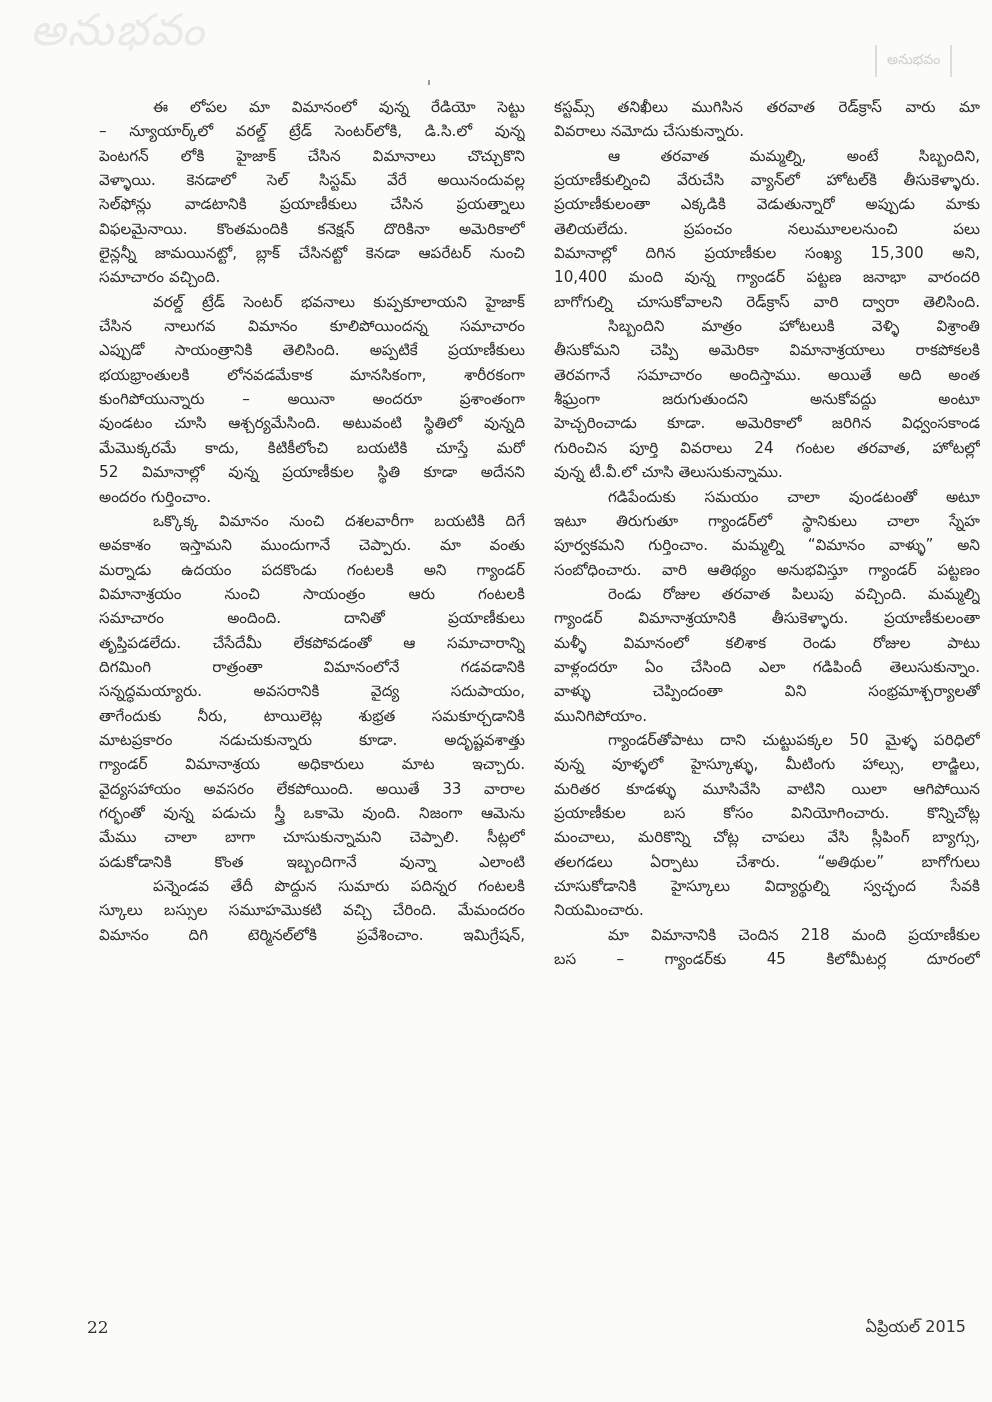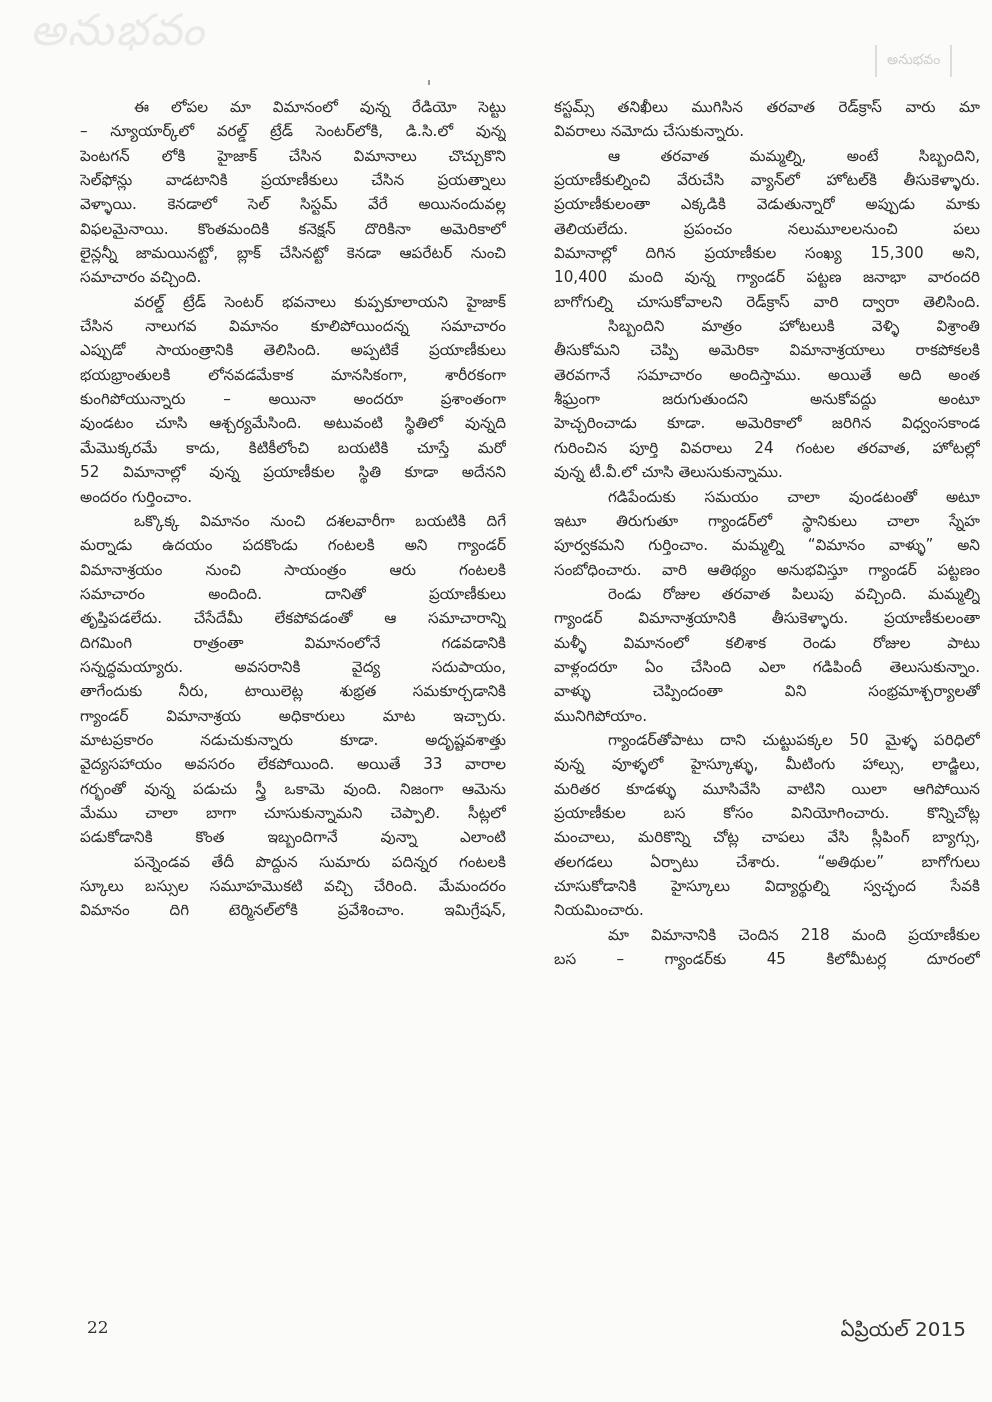--- a/index.html
+++ b/index.html
@@ -16,69 +16,70 @@
     position: absolute; left: 875px; top: 45px; height: 32px;
     padding: 0 10px; display: flex; align-items: center;
     border-left: 2px solid #dcdcdc; border-right: 2px solid #dcdcdc;
     font-size: 14px; color: #cfcfcf;
   }
   .dot-mark { position: absolute; left: 428px; top: 80px; width: 2px; height: 5px; background: #999; }
   .column {
     position: absolute; top: 95px; width: 426px;
     font-size: 15.2px; line-height: 24.35px; text-align: justify; text-align-last: justify;
   }
-  .col-left { left: 80px; }
+  .col-left { left: 99px; }
   .col-right { left: 554px; }
   .line { display: block; white-space: nowrap; overflow: hidden; height: 24.35px; }
   .line.last { text-align-last: left; }
   .line.indent { padding-left: 54px; }
   .footer-page {
     position: absolute; left: 87px; top: 1317px; font-family: "DejaVu Serif", serif; font-size: 17px; color: #333; text-align: right;
   }
   .footer-date {
-    position: absolute; right: 26px; top: 1317px; font-size: 20px; color: #333;
+    position: absolute; right: 26px; top: 1317px; font-size: 16px; color: #333;
   }
 </style>
 </head>
 <body>
 
 <div class="logo-watermark">అనుభవం</div>
 <div class="section-label">
   <span>అనుభవం</span>
 </div>
 <div class="dot-mark"></div>
 
 <div class="column col-left" id="col-left">
     <span class="line indent">ఈ లోపల మా విమానంలో వున్న రేడియో సెట్టు</span>
     <span class="line">– న్యూయార్క్‌లో వరల్డ్ ట్రేడ్ సెంటర్‌లోకి, డి.సి.లో వున్న</span>
     <span class="line">పెంటగన్ లోకి హైజాక్ చేసిన విమానాలు చొచ్చుకొని</span>
+    <span class="line">వెళ్ళాయి. కెనడాలో సెల్ సిస్టమ్ వేరే అయినందువల్ల</span>
     <span class="line">సెల్‌ఫోన్లు వాడటానికి ప్రయాణీకులు చేసిన ప్రయత్నాలు</span>
-    <span class="line">వెళ్ళాయి. కెనడాలో సెల్ సిస్టమ్ వేరే అయినందువల్ల</span>
     <span class="line">విఫలమైనాయి. కొంతమందికి కనెక్షన్ దొరికినా అమెరికాలో</span>
     <span class="line">లైన్లన్నీ జామయినట్టో, బ్లాక్ చేసినట్టో కెనడా ఆపరేటర్ నుంచి</span>
     <span class="line last">సమాచారం వచ్చింది.</span>
     <span class="line indent">వరల్డ్ ట్రేడ్ సెంటర్ భవనాలు కుప్పకూలాయని హైజాక్</span>
     <span class="line">చేసిన నాలుగవ విమానం కూలిపోయిందన్న సమాచారం</span>
     <span class="line">ఎప్పుడో సాయంత్రానికి తెలిసింది. అప్పటికే ప్రయాణీకులు</span>
     <span class="line">భయభ్రాంతులకి లోనవడమేకాక మానసికంగా, శారీరకంగా</span>
     <span class="line">కుంగిపోయున్నారు – అయినా అందరూ ప్రశాంతంగా</span>
     <span class="line">వుండటం చూసి ఆశ్చర్యమేసింది. అటువంటి స్థితిలో వున్నది</span>
     <span class="line">మేమొక్కరమే కాదు, కిటికీలోంచి బయటికి చూస్తే మరో</span>
     <span class="line">52 విమానాల్లో వున్న ప్రయాణీకుల స్థితి కూడా అదేనని</span>
     <span class="line last">అందరం గుర్తించాం.</span>
     <span class="line indent">ఒక్కొక్క విమానం నుంచి దశలవారీగా బయటికి దిగే</span>
+    <span class="line">అవకాశం ఇస్తామని ముందుగానే చెప్పారు. మా వంతు</span>
     <span class="line">మర్నాడు ఉదయం పదకొండు గంటలకి అని గ్యాండర్</span>
     <span class="line">విమానాశ్రయం నుంచి సాయంత్రం ఆరు గంటలకి</span>
     <span class="line">సమాచారం అందింది. దానితో ప్రయాణీకులు</span>
     <span class="line">తృప్తిపడలేదు. చేసేదేమీ లేకపోవడంతో ఆ సమాచారాన్ని</span>
     <span class="line">దిగమింగి రాత్రంతా విమానంలోనే గడవడానికి</span>
     <span class="line">సన్నద్ధమయ్యారు. అవసరానికి వైద్య సదుపాయం,</span>
     <span class="line">తాగేందుకు నీరు, టాయిలెట్ల శుభ్రత సమకూర్చడానికి</span>
+    <span class="line">మాటప్రకారం నడుచుకున్నారు కూడా. అదృష్టవశాత్తు</span>
     <span class="line">గ్యాండర్ విమానాశ్రయ అధికారులు మాట ఇచ్చారు.</span>
-    <span class="line">మాటప్రకారం నడుచుకున్నారు కూడా. అదృష్టవశాత్తు</span>
     <span class="line">వైద్యసహాయం అవసరం లేకపోయింది. అయితే 33 వారాల</span>
     <span class="line">గర్భంతో వున్న పడుచు స్త్రీ ఒకామె వుంది. నిజంగా ఆమెను</span>
     <span class="line">మేము చాలా బాగా చూసుకున్నామని చెప్పాలి. సీట్లలో</span>
     <span class="line">పడుకోడానికి కొంత ఇబ్బందిగానే వున్నా ఎలాంటి</span>
     <span class="line indent">పన్నెండవ తేదీ పొద్దున సుమారు పదిన్నర గంటలకి</span>
     <span class="line">స్కూలు బస్సుల సమూహమొకటి వచ్చి చేరింది. మేమందరం</span>
     <span class="line">విమానం దిగి టెర్మినల్‌లోకి ప్రవేశించాం. ఇమిగ్రేషన్,</span>
   </div>
 <div class="column col-right" id="col-right">
     <span class="line">కస్టమ్స్ తనిఖీలు ముగిసిన తరవాత రెడ్‌క్రాస్ వారు మా</span>

